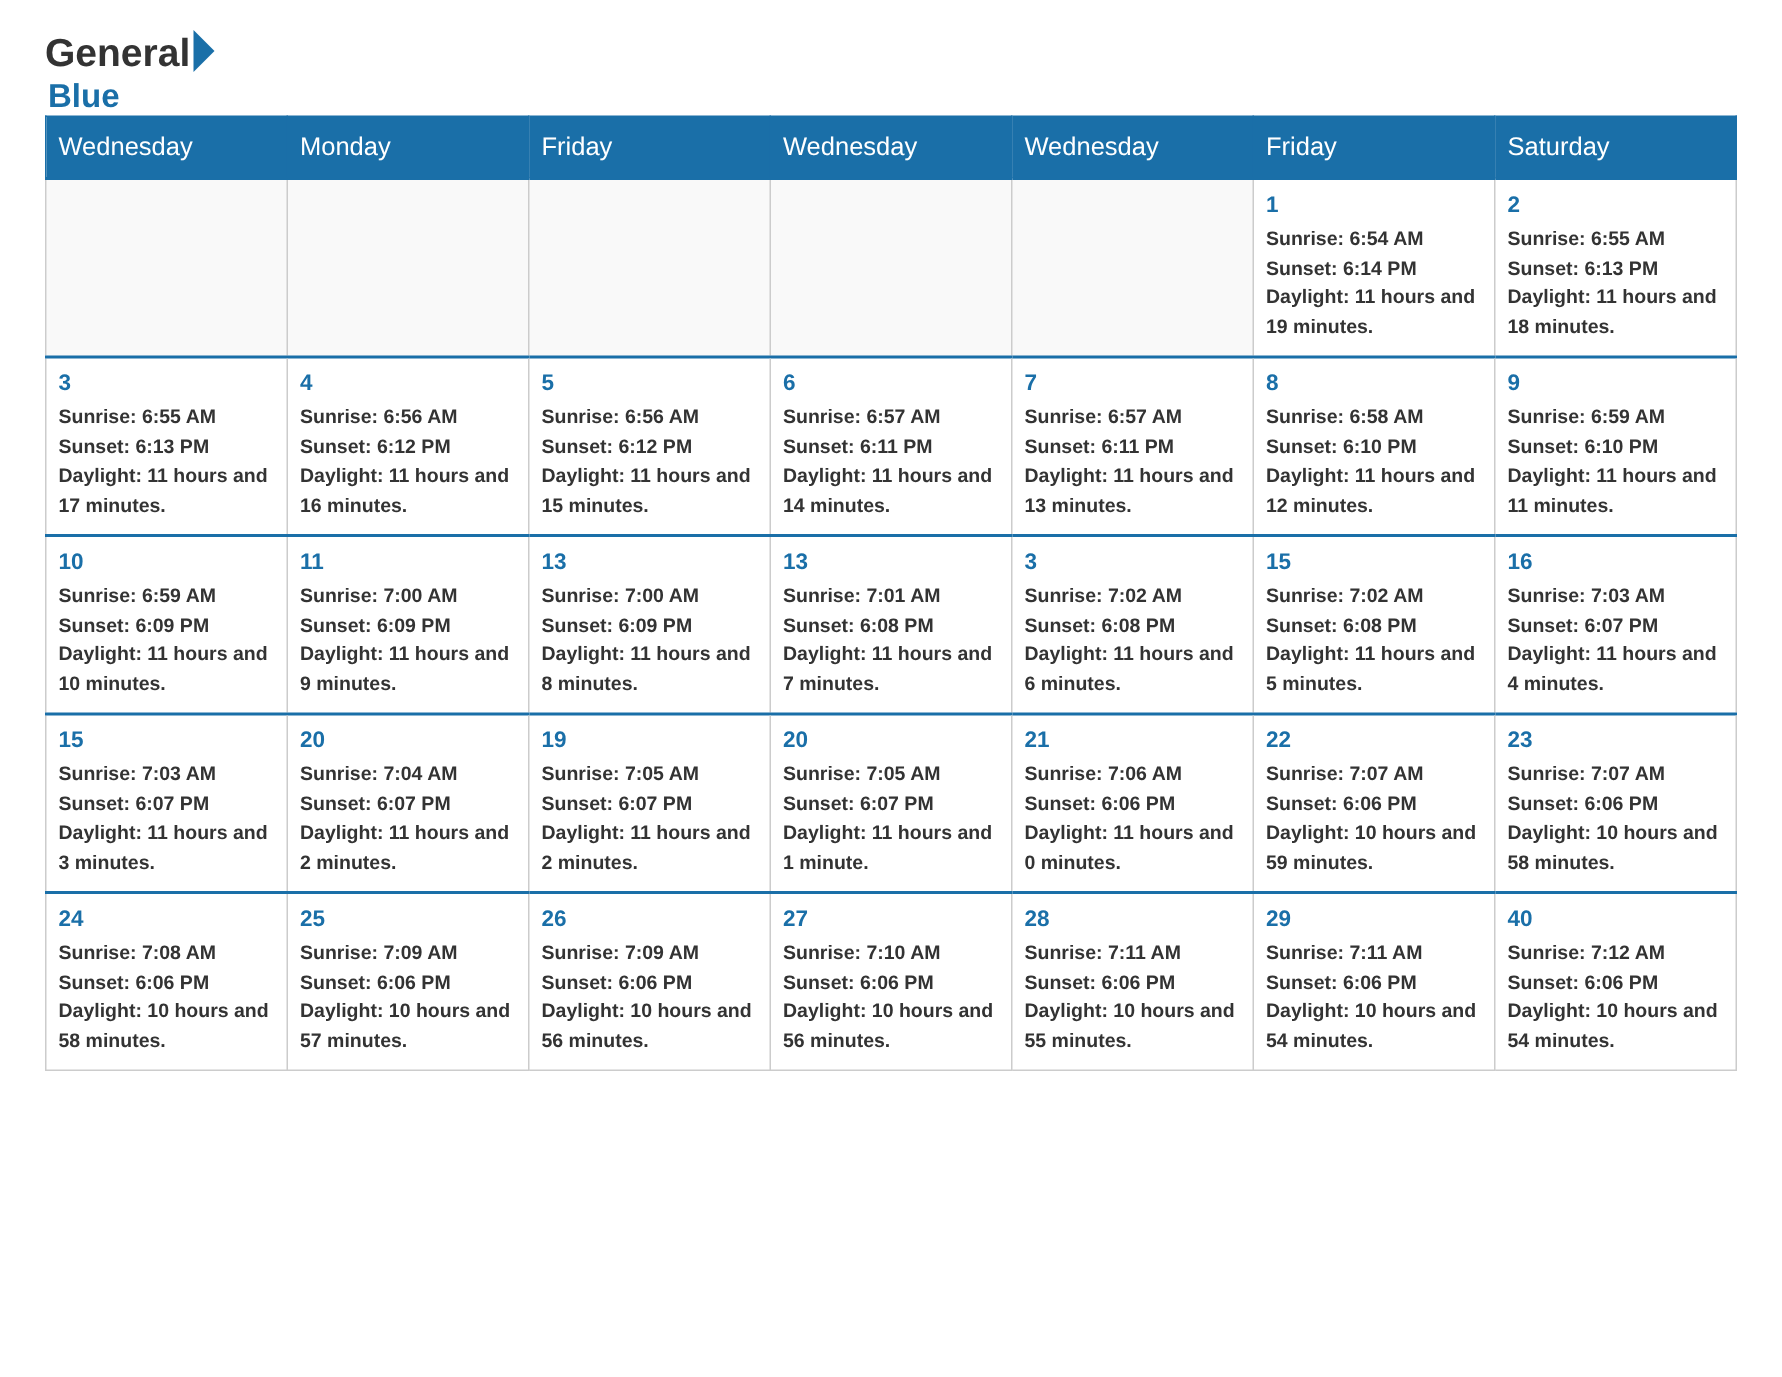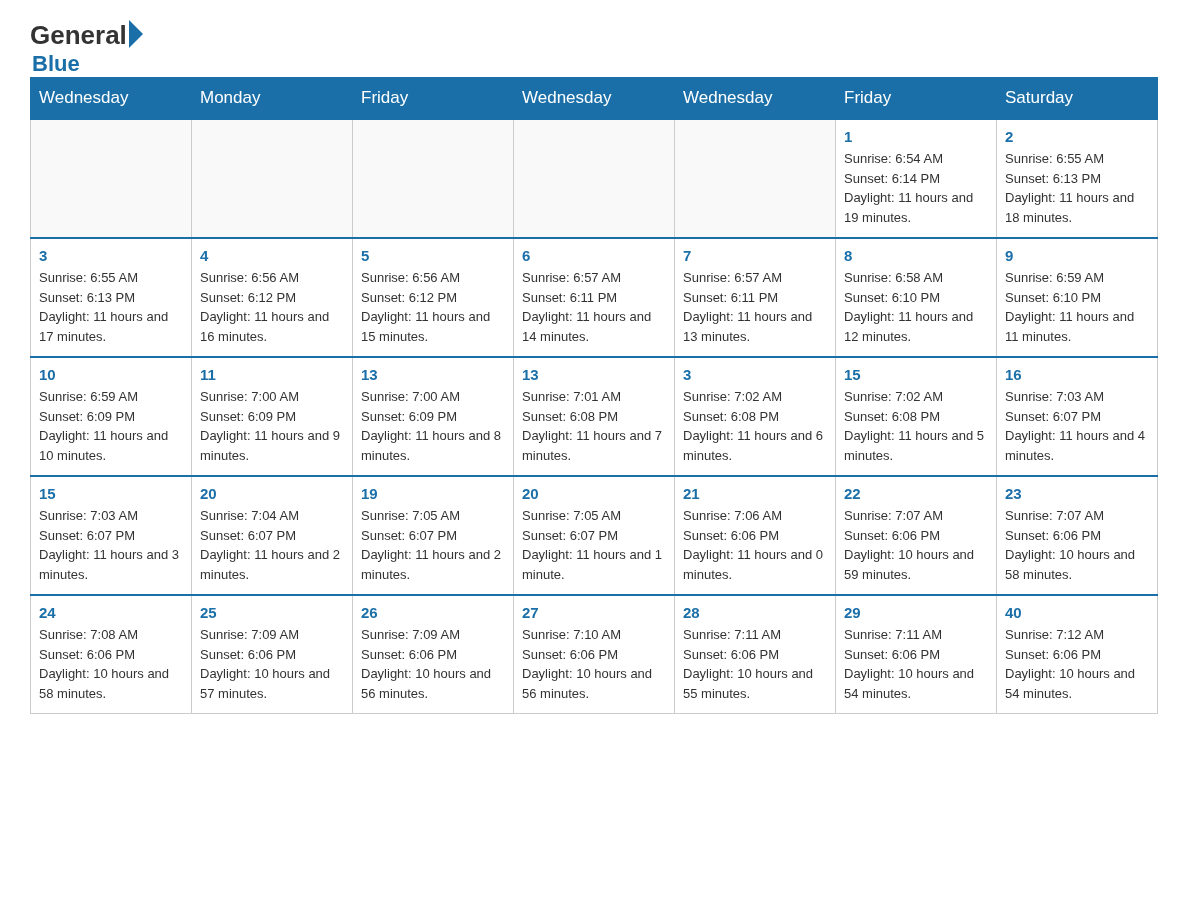--- a/index.html
+++ b/index.html
@@ -82,20 +82,21 @@
       font-size: 15px;
       font-weight: bold;
       color: #1a6fa8;
       display: block;
       margin-bottom: 4px;
     }
     .day-info {
       font-size: 13px;
       color: #333;
       line-height: 1.5;
+      font-weight: bold;
     }
     .empty-cell {
       background: #f9f9f9;
     }
     .row-top td {
       border-top: 2px solid #1a6fa8;
     }
   </style>
 </head>
 <body>

